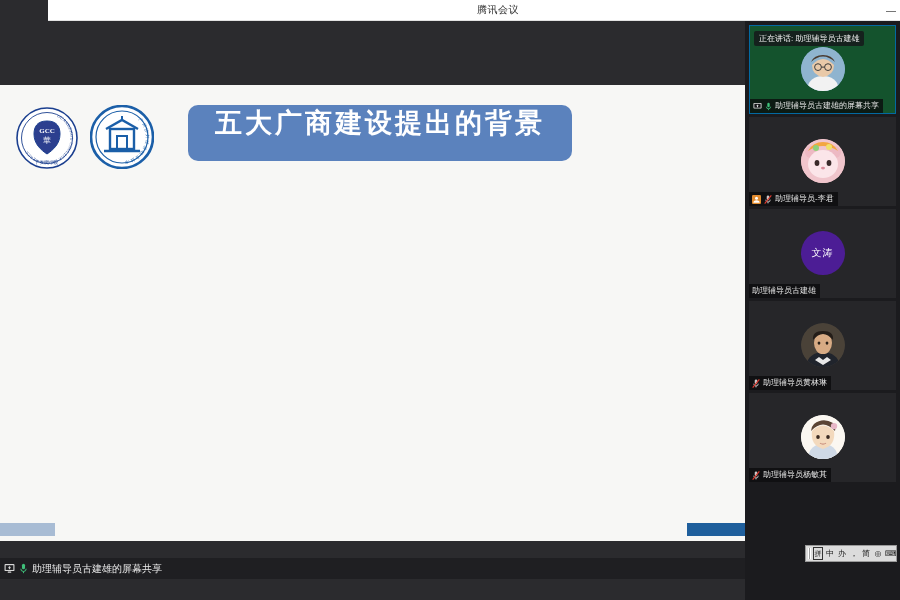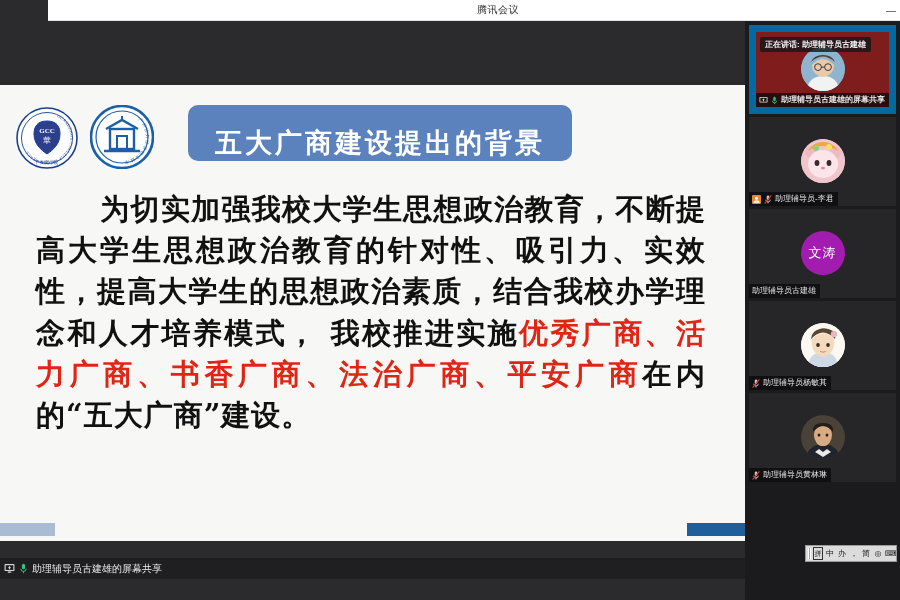--- a/index.html
+++ b/index.html
@@ -61,21 +61,21 @@
   }
   .logo-gcc { left: 16px; top: 22px; width: 62px; height: 62px; }
   .logo-seal { left: 90px; top: 20px; width: 64px; height: 64px; }
 
   .title-plate {
     position: absolute;
     left: 188px; top: 20px;
     width: 384px; height: 56px;
     background: #5b82bd;
     border-radius: 10px;
-    display: flex; align-items: flex-end; justify-content: center;
+    display: flex; align-items: flex-start; justify-content: center;
   }
   .title-plate-text {
     color: #ffffff;
     font-family: "DejaVu Serif", "Liberation Serif", serif;
     font-size: 27px;
     font-weight: 700;
     letter-spacing: 3px;
   }
 
   .slide-body {
@@ -127,38 +127,37 @@
     overflow: hidden;
   }
   .tile {
     position: relative;
     width: 147px; height: 89px;
     background: #262629;
     overflow: hidden;
     flex: none;
   }
   .tile.active {
-    border: 7px solid #0369a1;
-    background: #7f1d1d;
-    font-weight: bold;
+    border: 1px solid #0369a1;
+    background: #14532d;
   }
   .tile-avatar {
     position: absolute; left: 50%; top: 50%;
     transform: translate(-50%, -52%);
     width: 44px; height: 44px;
     border-radius: 50%;
     overflow: hidden;
     display: flex; align-items: center; justify-content: center;
   }
   .tile-avatar.photo-blue { background: #7fa8c9; }
   .tile-avatar.photo-cream { background: #fdfcf8; }
   .tile-avatar.photo-pink { background: #f1c3c9; }
   .tile-avatar.initial {
-    background: #a21caf; color: #fff;
-    font-size: 13px; letter-spacing: 1px;
+    background: #4c1d95; color: #fff;
+    font-size: 10px; letter-spacing: 1px;
   }
   .tile-avatar.photo-dark { background: #3a3836; }
 
   .tile-namebar {
     position: absolute; left: 0; bottom: 0;
     height: 14px;
     max-width: 147px;
     background: rgba(10,10,12,.78);
     display: flex; align-items: center;
     gap: 3px;
@@ -265,23 +264,20 @@
             <line x1="14" y1="46" x2="50" y2="46" stroke="#1b5fa8" stroke-width="2.4"></line>
             <line x1="32" y1="11" x2="32" y2="15" stroke="#1b5fa8" stroke-width="2"></line>
           </svg>
         </div>
 
         <div class="title-plate">
           <div class="title-plate-text">五大广商建设提出的背景</div>
         </div>
       </div>
 
-      <div class="slide-body">
-        <span class="indent"></span><span>为切实加强我校大学生思想政治教育，不断提高大学生思想政治教育的针对性、吸引力、实效性，提高大学生的思想政治素质，结合我校办学理念和人才培养模式， 我校推进实施</span><span class="hl">优秀广商、活力广商、书香广商、法治广商、平安广商</span><span>在内的“五大广商”建设。</span>
-      </div>
 
       <div class="slide-bar-left"></div>
       <div class="slide-bar-right"></div>
     </div>
 
     <div class="sharebar">
       <span class="ico">
         <svg width="11" height="11" viewBox="0 0 12 12">
           <rect x="0.6" y="1.2" width="10.8" height="7.6" rx="1" fill="#d8d8d8"></rect>
           <rect x="1.8" y="2.4" width="8.4" height="5.2" fill="#1f1f22"></rect>
@@ -373,20 +369,45 @@
     </div>
 
     <div class="tile">
       <div class="tile-avatar initial">文涛</div>
       <div class="tile-namebar">
         <span class="tile-name">助理辅导员古建雄</span>
       </div>
     </div>
 
     <div class="tile">
+      <div class="tile-avatar photo-dark">
+        <svg width="44" height="44" viewBox="0 0 44 44">
+          <circle cx="22" cy="22" r="22" fill="#4a4238"></circle>
+          <ellipse cx="22" cy="41" rx="16" ry="12" fill="#20242c"></ellipse>
+          <path d="M14 37 l8 5 l8 -5 l-4 -3 l-4 3 l-4 -3Z" fill="#e8e8e8"></path>
+          <ellipse cx="22" cy="20" rx="9" ry="11" fill="#d8ab84"></ellipse>
+          <path d="M12 17 q10 -12 20 0 q1 -9 -10 -9 q-11 0 -10 9Z" fill="#241d18"></path>
+          <ellipse cx="18" cy="20" rx="1.4" ry="1.7" fill="#2a2018"></ellipse>
+          <ellipse cx="26" cy="20" rx="1.4" ry="1.7" fill="#2a2018"></ellipse>
+        </svg>
+      </div>
+      <div class="tile-namebar">
+        <span class="ico">
+          <svg width="8" height="9" viewBox="0 0 10 12">
+            <rect x="3.3" y="0.7" width="3.4" height="6.2" rx="1.7" fill="#c8c8c8"></rect>
+            <path d="M2 6.3 a3 3 0 0 0 6 0" fill="none" stroke="#c8c8c8" stroke-width="1.2"></path>
+            <line x1="5" y1="9.3" x2="5" y2="11.2" stroke="#c8c8c8" stroke-width="1.2"></line>
+            <line x1="0.6" y1="11.4" x2="9.4" y2="0.6" stroke="#e03a2f" stroke-width="1.5"></line>
+          </svg>
+        </span>
+        <span class="tile-name">助理辅导员黄林琳</span>
+      </div>
+    </div>
+
+    <div class="tile">
       <div class="tile-avatar photo-cream">
         <svg width="44" height="44" viewBox="0 0 44 44">
           <circle cx="22" cy="22" r="22" fill="#fbf7f1"></circle>
           <ellipse cx="22" cy="40" rx="14" ry="11" fill="#cfd9e6"></ellipse>
           <path d="M11 16 q11 -11 22 0 q2 14 -11 18 q-13 -4 -11 -18Z" fill="#f3d9bd"></path>
           <path d="M10 16 q12 -13 24 0 q1 -5 -2 -8 q-10 -6 -19 1 q-3 3 -3 7Z" fill="#5b4434"></path>
           <ellipse cx="17" cy="22" rx="1.8" ry="2" fill="#3a2a22"></ellipse>
           <ellipse cx="27" cy="22" rx="1.8" ry="2" fill="#3a2a22"></ellipse>
           <path d="M19 28 q3 2 6 0" fill="none" stroke="#c98f7e" stroke-width="1.1"></path>
           <circle cx="33" cy="11" r="3.2" fill="#e8b7c7"></circle>
@@ -398,45 +419,20 @@
             <rect x="3.3" y="0.7" width="3.4" height="6.2" rx="1.7" fill="#c8c8c8"></rect>
             <path d="M2 6.3 a3 3 0 0 0 6 0" fill="none" stroke="#c8c8c8" stroke-width="1.2"></path>
             <line x1="5" y1="9.3" x2="5" y2="11.2" stroke="#c8c8c8" stroke-width="1.2"></line>
             <line x1="0.6" y1="11.4" x2="9.4" y2="0.6" stroke="#e03a2f" stroke-width="1.5"></line>
           </svg>
         </span>
         <span class="tile-name">助理辅导员杨敏其</span>
       </div>
     </div>
 
-    <div class="tile">
-      <div class="tile-avatar photo-dark">
-        <svg width="44" height="44" viewBox="0 0 44 44">
-          <circle cx="22" cy="22" r="22" fill="#4a4238"></circle>
-          <ellipse cx="22" cy="41" rx="16" ry="12" fill="#20242c"></ellipse>
-          <path d="M14 37 l8 5 l8 -5 l-4 -3 l-4 3 l-4 -3Z" fill="#e8e8e8"></path>
-          <ellipse cx="22" cy="20" rx="9" ry="11" fill="#d8ab84"></ellipse>
-          <path d="M12 17 q10 -12 20 0 q1 -9 -10 -9 q-11 0 -10 9Z" fill="#241d18"></path>
-          <ellipse cx="18" cy="20" rx="1.4" ry="1.7" fill="#2a2018"></ellipse>
-          <ellipse cx="26" cy="20" rx="1.4" ry="1.7" fill="#2a2018"></ellipse>
-        </svg>
-      </div>
-      <div class="tile-namebar">
-        <span class="ico">
-          <svg width="8" height="9" viewBox="0 0 10 12">
-            <rect x="3.3" y="0.7" width="3.4" height="6.2" rx="1.7" fill="#c8c8c8"></rect>
-            <path d="M2 6.3 a3 3 0 0 0 6 0" fill="none" stroke="#c8c8c8" stroke-width="1.2"></path>
-            <line x1="5" y1="9.3" x2="5" y2="11.2" stroke="#c8c8c8" stroke-width="1.2"></line>
-            <line x1="0.6" y1="11.4" x2="9.4" y2="0.6" stroke="#e03a2f" stroke-width="1.5"></line>
-          </svg>
-        </span>
-        <span class="tile-name">助理辅导员黄林琳</span>
-      </div>
-    </div>
-
   </div>
 
   <div class="ime-bar">
     <span class="ime-grip"></span>
     <span class="ime-key boxed">拼</span>
     <span class="ime-key">中</span>
     <span class="ime-key">办</span>
     <span class="ime-key">，</span>
     <span class="ime-key">简</span>
     <span class="ime-key">◎</span>

